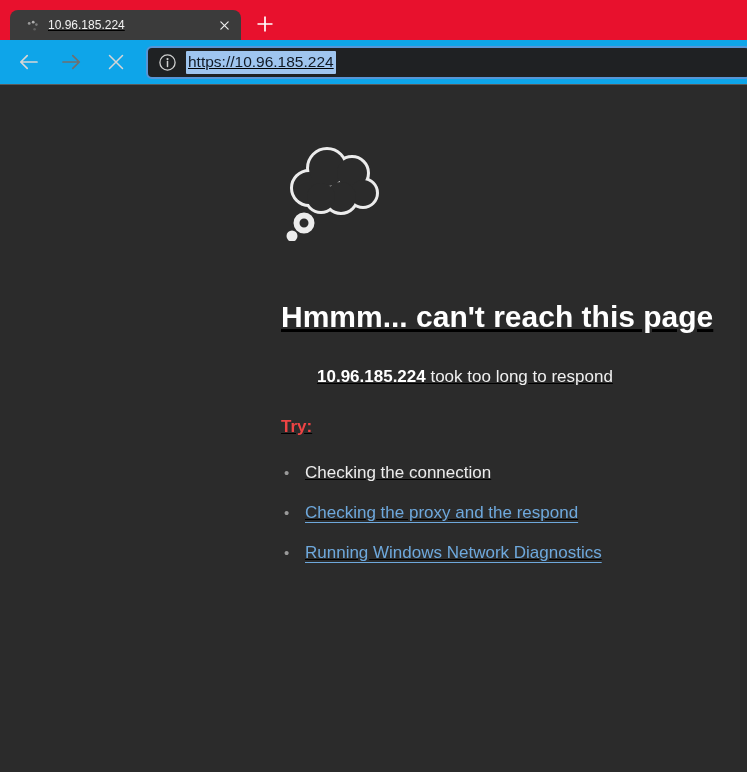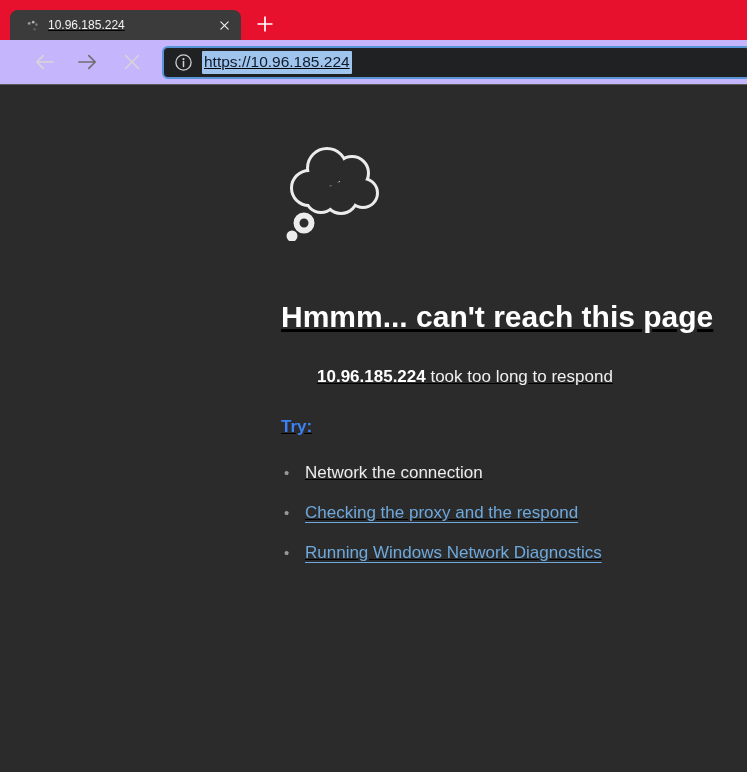--- a/index.html
+++ b/index.html
@@ -45,24 +45,24 @@
     margin-left: 11px; margin-bottom: 3px;
     width: 26px; height: 26px;
     border: none; background: transparent;
     display: flex; align-items: center; justify-content: center;
     border-radius: 4px; cursor: pointer;
   }
 
   
   .toolbar {
     height: 45px; flex: 0 0 45px;
-    background: #c4b5fd;
+    background: #0ea5e9;
     border-bottom: 1px solid #5a5a5a;
     display: flex; align-items: center;
-    padding-left: 28px;
+    padding-left: 12px;
   }
   .nav-btn {
     width: 32px; height: 32px; flex: 0 0 32px;
     margin-right: 12px;
     border: none; background: transparent;
     display: flex; align-items: center; justify-content: center;
     border-radius: 4px; cursor: pointer;
   }
   .nav-btn.disabled { cursor: default; }
   .addressbar {
@@ -101,21 +101,21 @@
   .host-line {
     margin-top: 30px;
     font-size: 17px; line-height: 22px;
     color: #f0f0f0;
     margin-left: 36px;
   }
   .host-line b { color: #ffffff; font-weight: 700; }
   .try-label {
     margin-top: 28px;
     font-size: 17px; line-height: 22px;
-    font-weight: 700; color: #3b82f6;
+    font-weight: 700; color: #ef4444;
   }
   ul.suggestions { margin-top: 24px; list-style: none; }
   ul.suggestions li {
     position: relative;
     padding-left: 24px;
     font-size: 17px; line-height: 22px;
     margin-bottom: 18px;
     color: #ececec;
   }
   ul.suggestions li::before {
@@ -232,21 +232,21 @@
         </svg>
       </div>
 
       <h1 class="err-title">Hmmm... can't reach this page</h1>
 
       <p class="host-line"><b>10.96.185.224</b><span> took too long to respond</span></p>
 
       <p class="try-label">Try:</p>
 
       <ul class="suggestions">
-        <li><span>Network the connection</span></li>
+        <li><span>Checking the connection</span></li>
         <li><a>Checking the proxy and the respond</a></li>
         <li><a>Running Windows Network Diagnostics</a></li>
       </ul>
 
 
       <button class="refresh-btn">Network</button>
 
     </div>
   </div>
 

